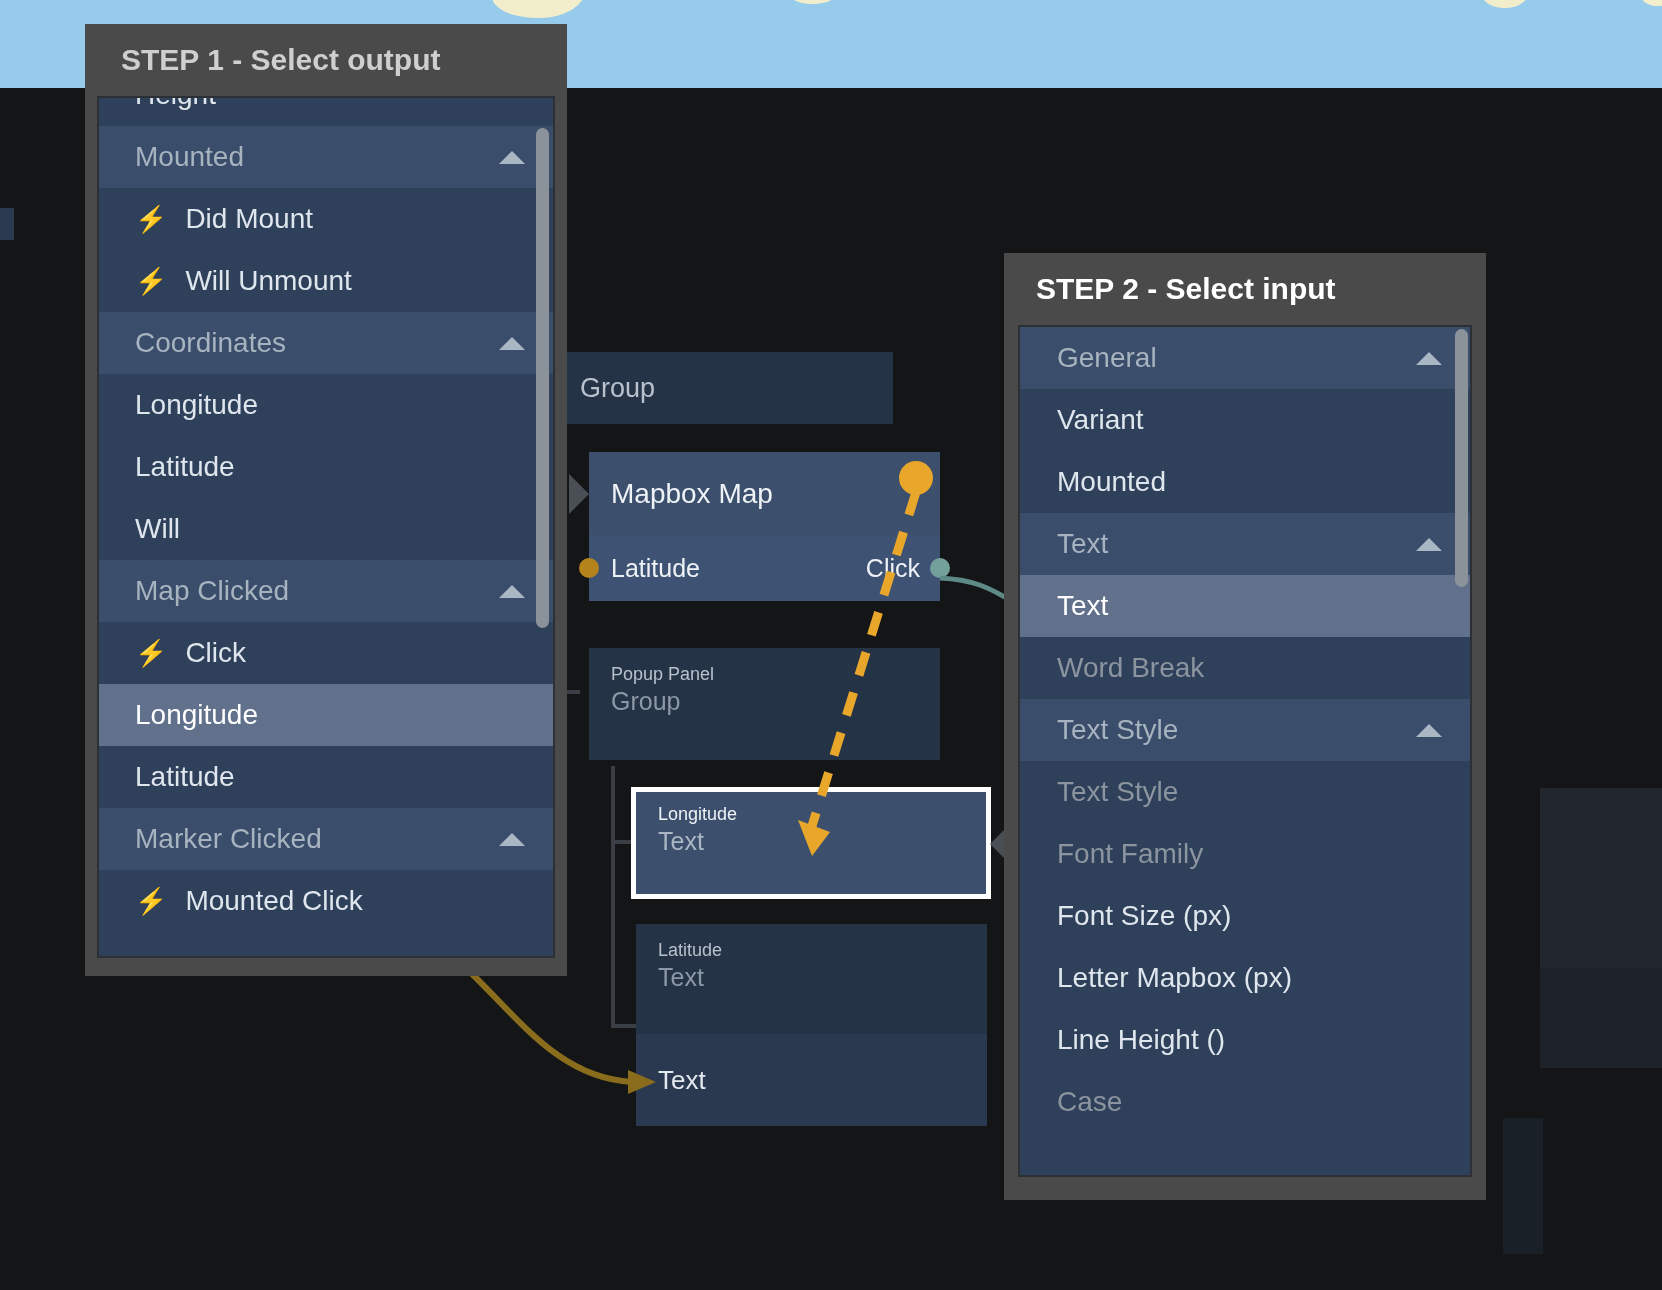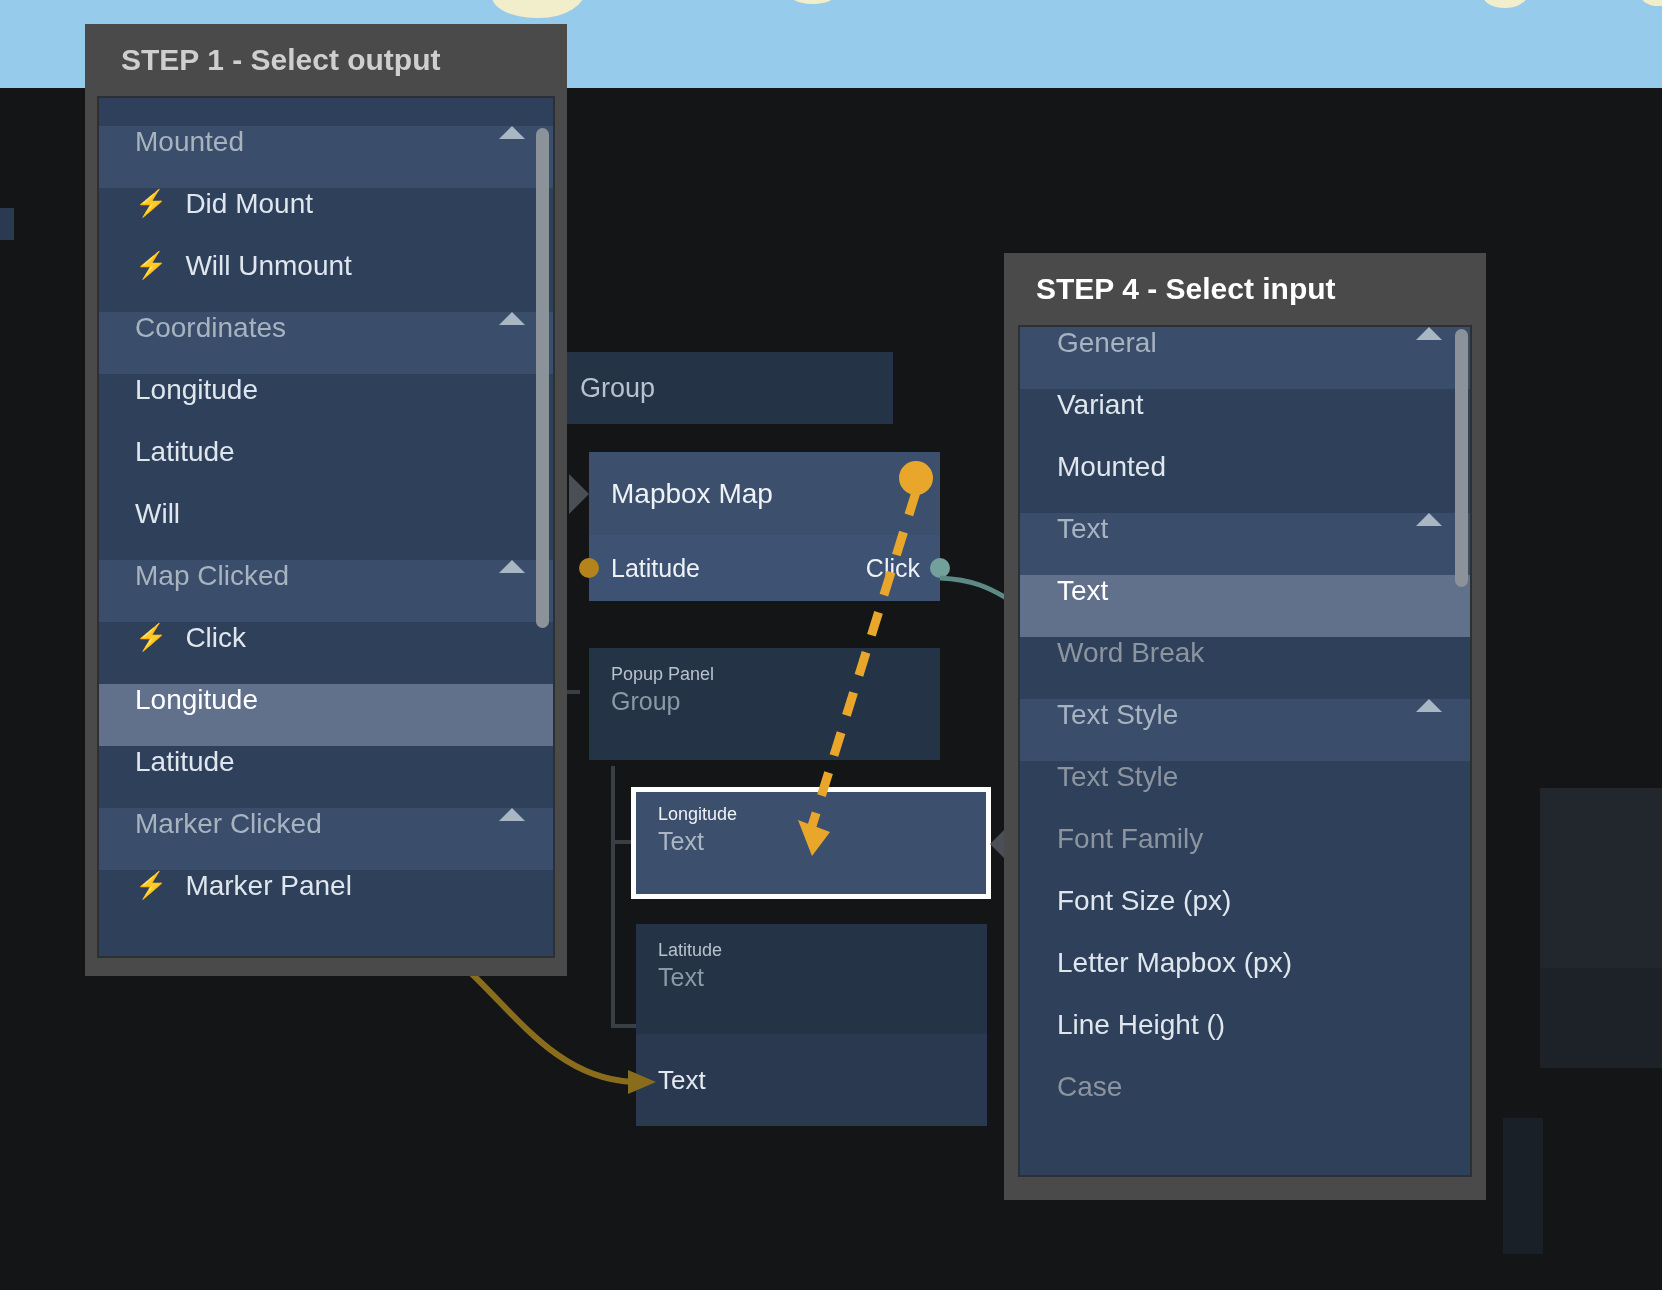--- a/index.html
+++ b/index.html
@@ -134,21 +134,21 @@
   #step1 { left: 85px; top: 24px; width: 482px; height: 952px; }
   #step1 .step-title { height: 72px; padding-left: 36px; }
   .list-wrap {
     position: relative; overflow: hidden;
     background: #2f405a;
     border: 2px solid #2c2f33;
   }
   #step1 .list-wrap { margin: 0 12px 12px 12px; height: 862px; }
 
   .opt {
-    display: flex; 
+    display: flex; align-items: center;
     height: 62px; padding-left: 36px;
     font-size: 28px; color: #dfe6ee;
     white-space: nowrap;
   }
   .opt.group   { background: #3a4d6b; color: #a8b3c0; justify-content: space-between; padding-right: 28px; }
   .opt.leaf    { background: #2f405a; }
   .opt.sel     { background: #61718c; color: #ffffff; }
   .opt.dim     { color: #8b949f; }
   .opt .bolt { margin-right: 18px; font-size: 30px; color: #e7edf4; }
   .caret-up {
@@ -290,29 +290,29 @@
           </div>
           <div class="opt leaf">
             <span>Latitude</span>
           </div>
           <div class="opt group">
             <span>Marker Clicked</span>
             <span class="caret-up"></span>
           </div>
           <div class="opt leaf">
             <span class="bolt" style="font-size: 26px;">⚡</span>
-            <span>Marker Panel</span>
+            <span>Mounted Click</span>
           </div>
         </div>
       <div class="scroll-thumb" style="top:30px;height:500px;"></div>
     </div>
   </div>
 
   <div class="step-panel" id="step2">
-    <div class="step-title">STEP 4 - Select input</div>
+    <div class="step-title">STEP 2 - Select input</div>
     <div class="list-wrap">
       <div class="fade-clip" id="step2-list">
           <div class="opt group">
             <span>General</span>
             <span class="caret-up"></span>
           </div>
           <div class="opt leaf">
             <span>Variant</span>
           </div>
           <div class="opt leaf">

